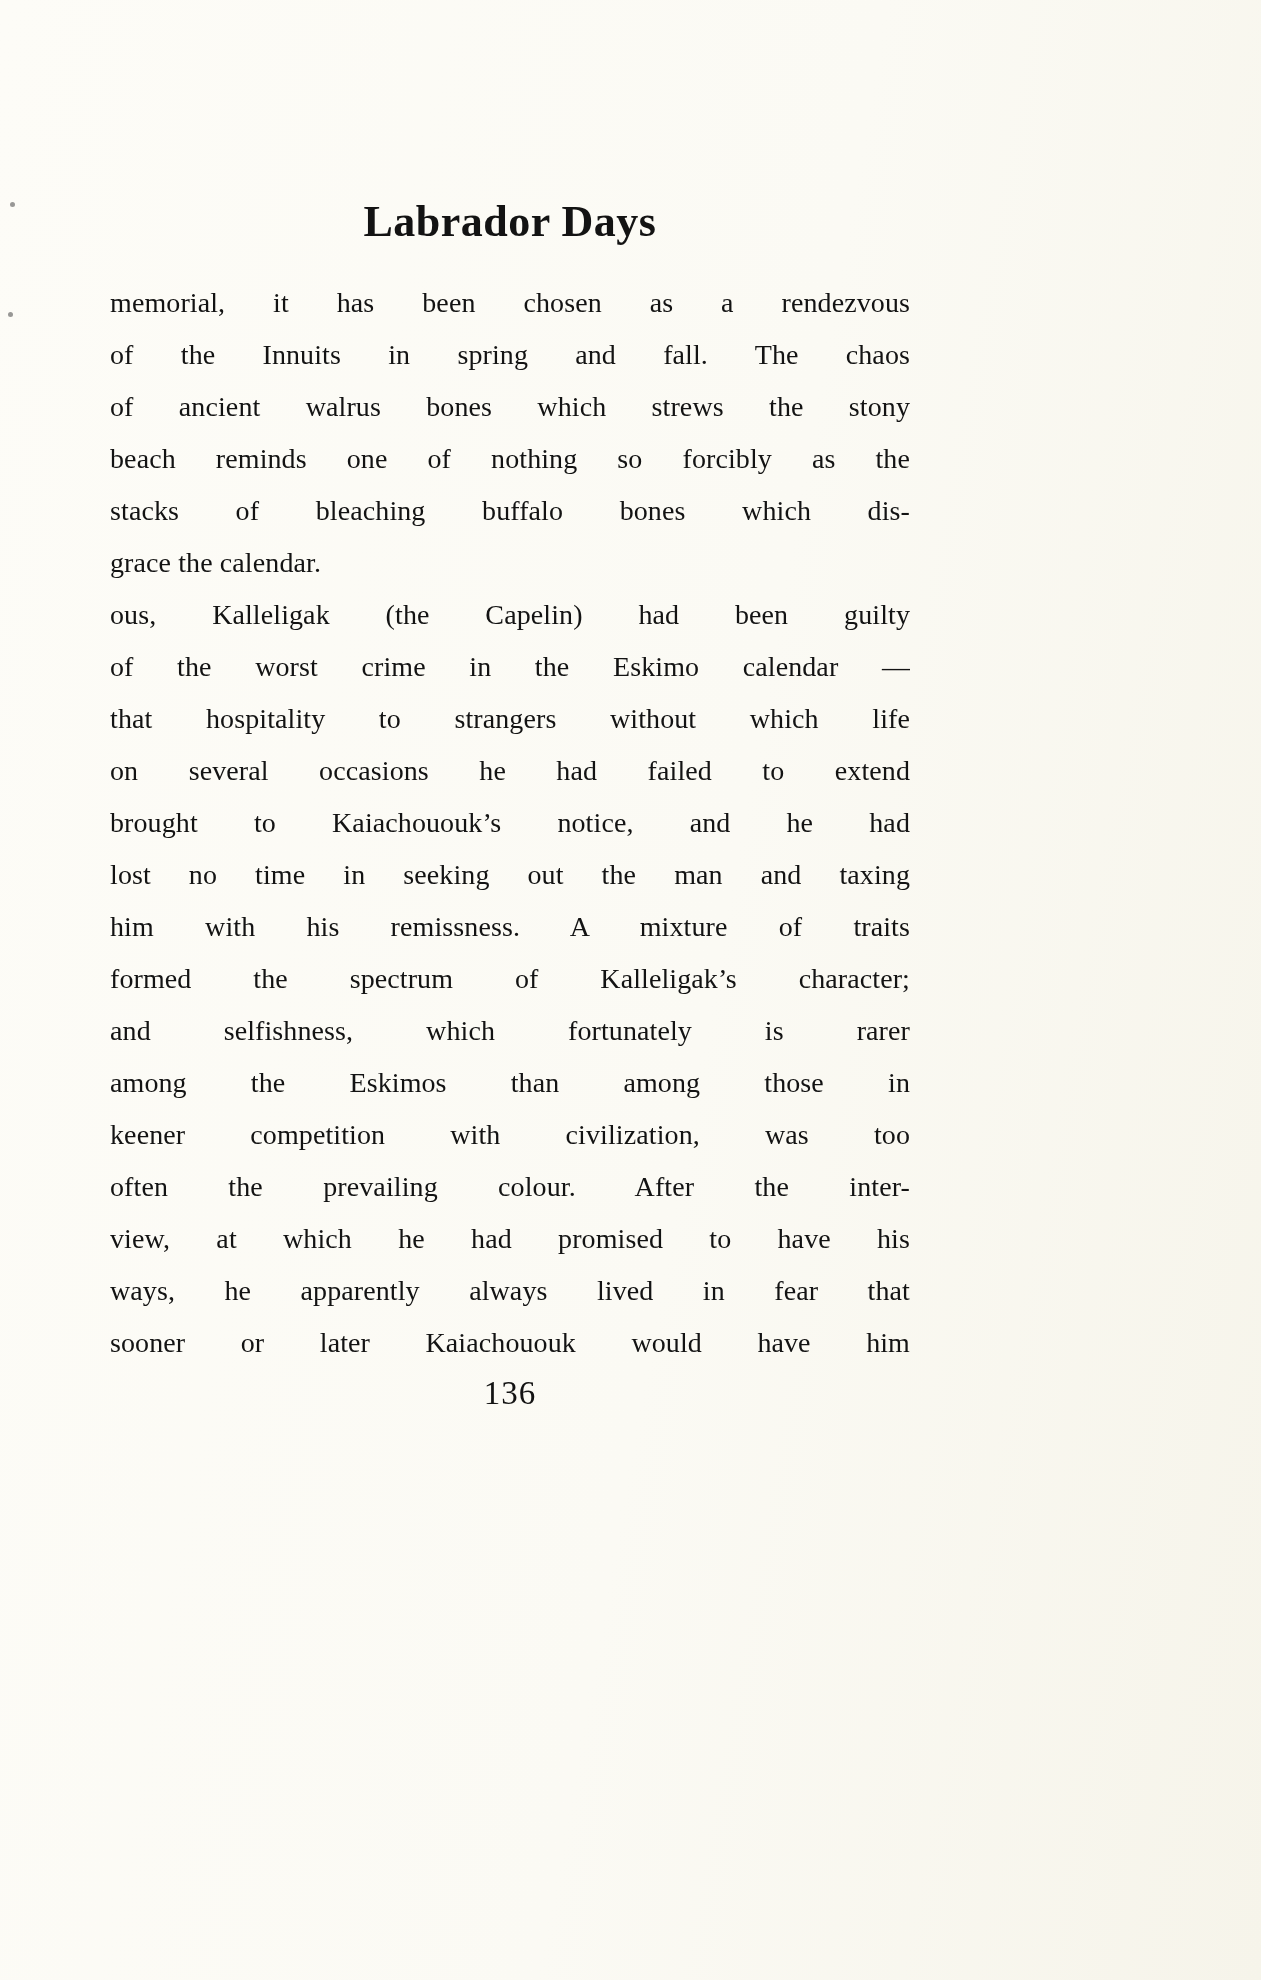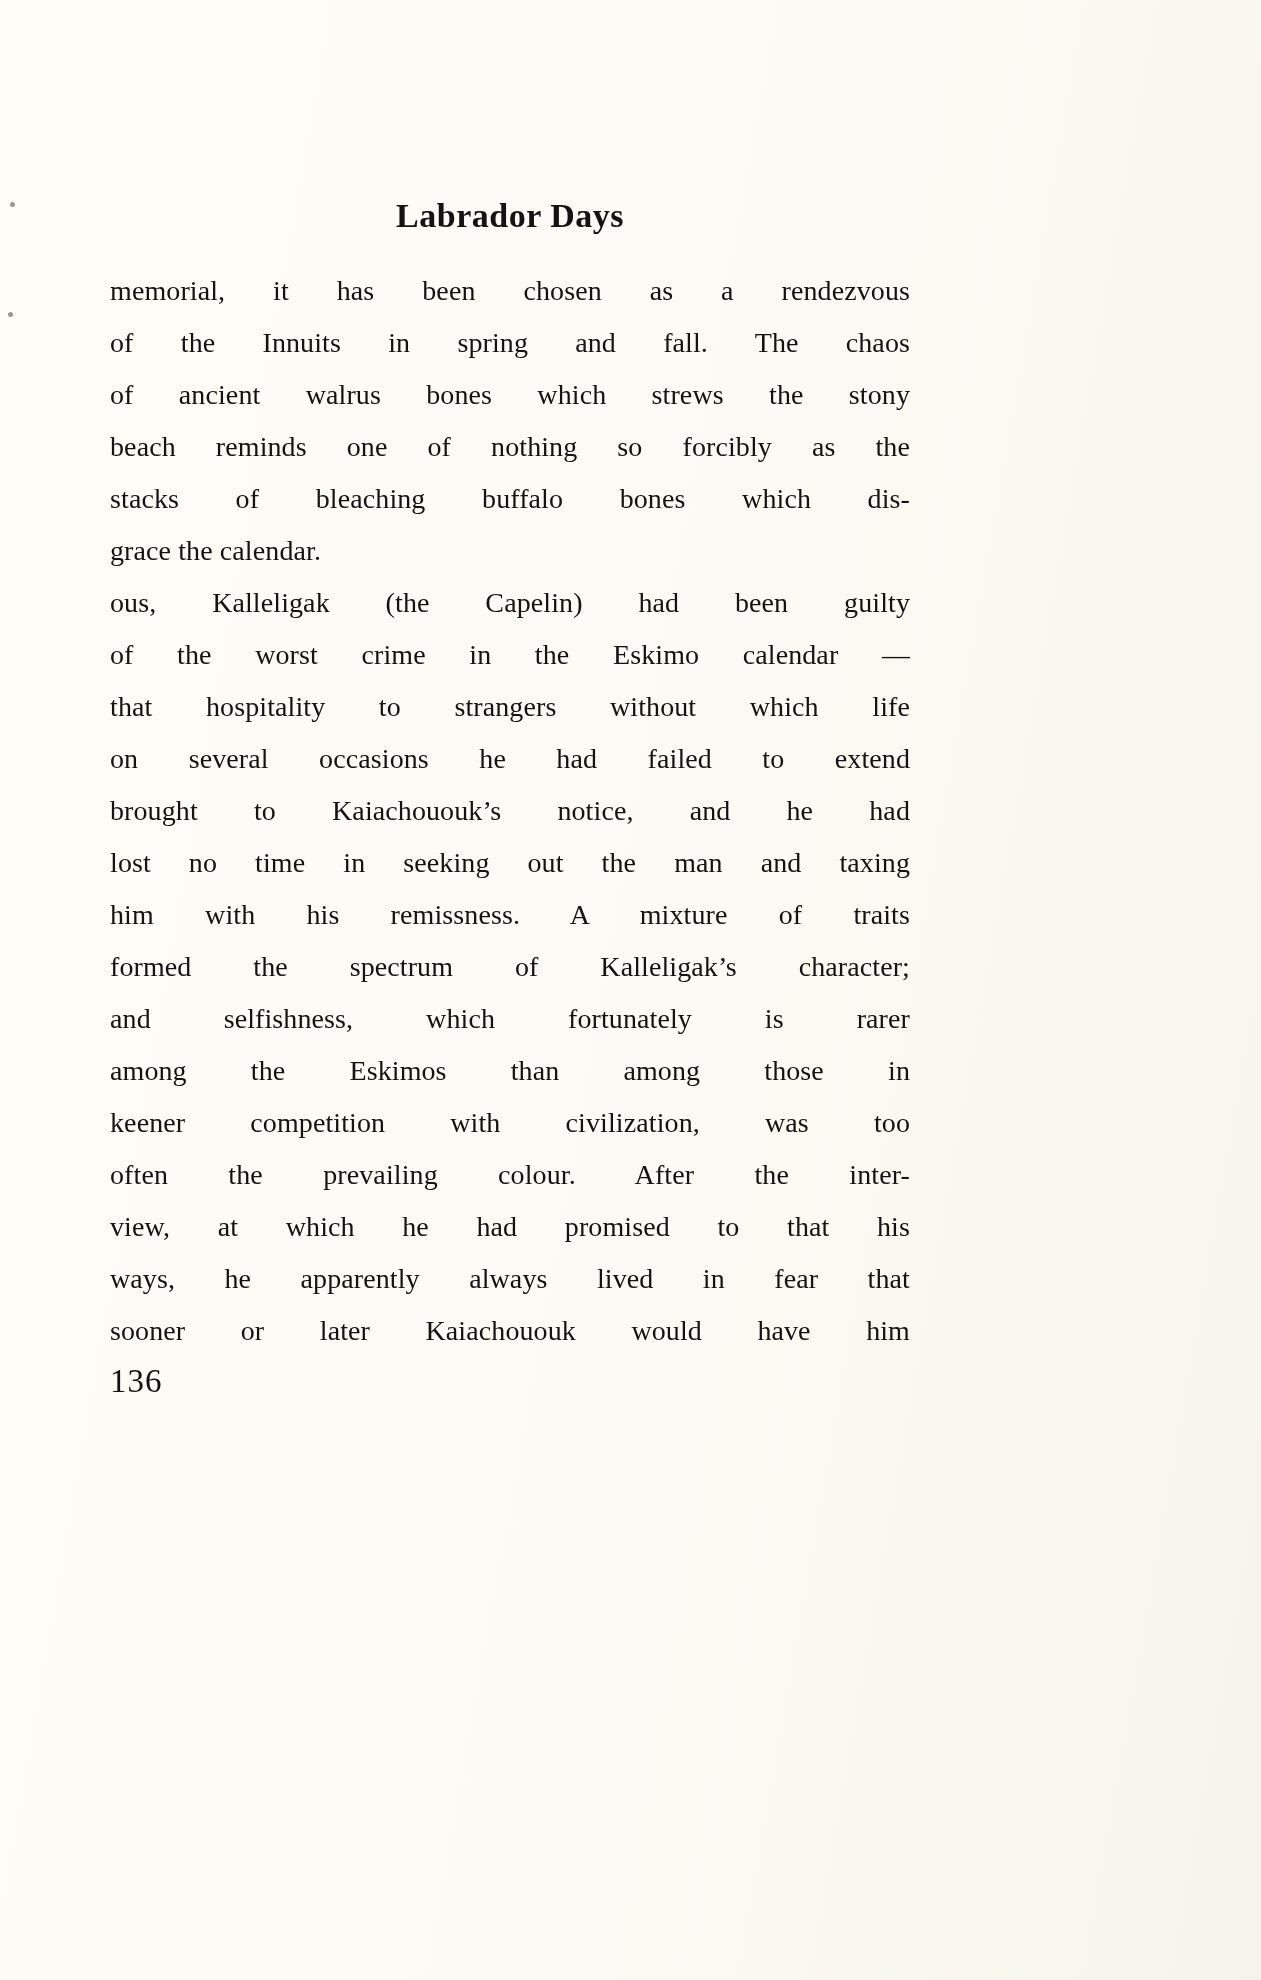--- a/index.html
+++ b/index.html
@@ -18,21 +18,21 @@
     background: linear-gradient(100deg, #fdfcf7 0%, #fbfaf4 55%, #f6f4ea 100%);
     color: #131313;
     box-sizing: border-box;
     padding-top: 196px;
     overflow: hidden;
   }
   .title {
     width: 800px;
     margin: 0 0 0 110px;
     text-align: center;
-    font-size: 34px;
+    font-size: 44px;
     line-height: 1.2;
     font-weight: bold;
     letter-spacing: 0.5px;
   }
   .body-text {
     width: 800px;
     margin: 28px 0 0 110px;
     font-size: 28px;
     line-height: 52px;
     letter-spacing: 0.1px;
@@ -50,21 +50,21 @@
   .text-line.no-justify {
     text-align-last: left;
   }
   .text-line.indented {
     padding-left: 44px;
     box-sizing: border-box;
   }
   .page-number {
     width: 800px;
     margin: 6px 0 0 110px;
-    text-align: left;
+    text-align: center;
     font-size: 33px;
     letter-spacing: 1px;
   }
   
   .speck {
     position: absolute;
     width: 5px;
     height: 5px;
     border-radius: 50%;
     background: #555;
@@ -97,20 +97,20 @@
         <div class="text-line">that hospitality to strangers without which life</div>
         <div class="text-line">on several occasions he had failed to extend</div>
         <div class="text-line">brought to Kaiachououk’s notice, and he had</div>
         <div class="text-line">lost no time in seeking out the man and taxing</div>
         <div class="text-line">him with his remissness. A mixture of traits</div>
         <div class="text-line">formed the spectrum of Kalleligak’s character;</div>
         <div class="text-line">and selfishness, which fortunately is rarer</div>
         <div class="text-line">among the Eskimos than among those in</div>
         <div class="text-line">keener competition with civilization, was too</div>
         <div class="text-line">often the prevailing colour. After the inter-</div>
-        <div class="text-line">view, at which he had promised to that his</div>
+        <div class="text-line">view, at which he had promised to have his</div>
         <div class="text-line">ways, he apparently always lived in fear that</div>
         <div class="text-line">sooner or later Kaiachououk would have him</div>
       </div>
     </div>
 
   <div class="page-number">136</div>
 </div>
 
 </body></html>

